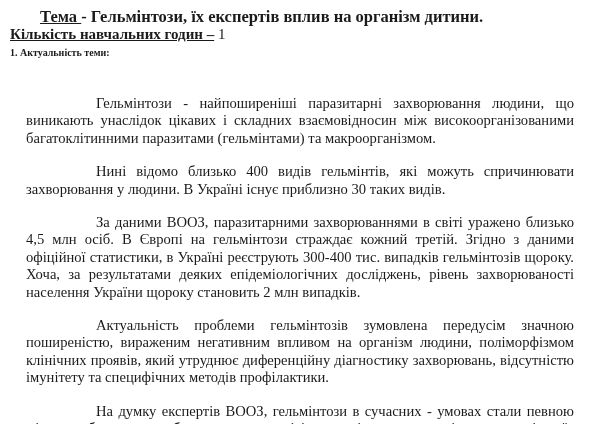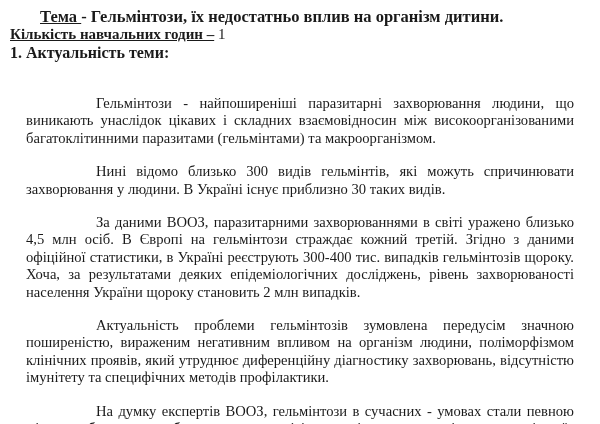--- a/index.html
+++ b/index.html
@@ -9,33 +9,33 @@
       color: #1a1a1a;
     }
     .page { position: relative; padding: 8px 10px 0 10px; width: 580px; }
     .title-line {
       font-weight: bold; font-size: 16.5px; line-height: 18px; margin: 0; white-space: nowrap;
     }
     .title-line .u { text-decoration: underline; margin-left: 30px; }
     .hours-line { font-size: 15px; line-height: 17.5px; margin: 0; white-space: nowrap; }
     .hours-line .label { font-weight: bold; text-decoration: underline; }
     .hours-line .value { font-weight: normal; }
-    .section-heading { font-weight: bold; font-size: 16px; line-height: 17.5px; margin: 0; }
+    .section-heading { font-weight: bold; font-size: 10px; line-height: 17.5px; margin: 0; }
     .spacer { height: 18px; }
     .body-text { font-size: 14.6px; line-height: 17.4px; text-align: justify; }
     .body-text p { margin: 16px; text-indent: 70px; }
   </style>
 </head>
 <body>
 
 <div class="page">
-  <p class="title-line"><span class="u">Тема </span><span>-  </span><span>Гельмінтози, їх недостатньо вплив на організм дитини.</span></p>
+  <p class="title-line"><span class="u">Тема </span><span>-  </span><span>Гельмінтози, їх експертів вплив на організм дитини.</span></p>
   <p class="hours-line"><span class="label">Кількість навчальних годин –</span><span class="value"> 1</span></p>
   <p class="section-heading">1. Актуальність теми:</p>
   <div class="spacer"></div>
   <div class="body-text">
     <p>Гельмінтози - найпоширеніші паразитарні захворювання людини, що виникають унаслідок цікавих і складних взаємовідносин між високоорганізованими багатоклітинними паразитами (гельмінтами) та макроорганізмом.</p>
-    <p>Нині відомо близько 300 видів гельмінтів, які можуть спричинювати захворювання у людини. В Україні існує приблизно 30 таких видів.</p>
+    <p>Нині відомо близько 400 видів гельмінтів, які можуть спричинювати захворювання у людини. В Україні існує приблизно 30 таких видів.</p>
     <p>За даними ВООЗ, паразитарними захворюваннями в світі уражено близько 4,5 млн осіб. В Європі на гельмінтози страждає кожний третій. Згідно з даними офіційної статистики, в Україні реєструють 300-400 тис. випадків гельмінтозів щороку. Хоча, за результатами деяких епідеміологічних досліджень, рівень захворюваності населення України щороку становить 2 млн випадків.</p>
     <p>Актуальність проблеми гельмінтозів зумовлена передусім значною поширеністю, вираженим негативним впливом на організм людини, поліморфізмом клінічних проявів, який утруднює диференційну діагностику захворювань, відсутністю імунітету та специфічних методів профілактики.</p>
     <p>На думку експертів ВООЗ, гельмінтози в сучасних - умовах стали певною мірою «забутими хворобами»: в усьому світі спостерігають тенденцію до недооцінки їх медико-соціального значення. Навіть в ендемічних - районах клініцисти й епідеміологи приділяють їм недостатньо -уваги. Гельмінтози часто є останнім пунктом у ланцюзі диференційно-діагностичного мислення лікаря.</p>
   </div>
 </div>
 
 </body></html>

